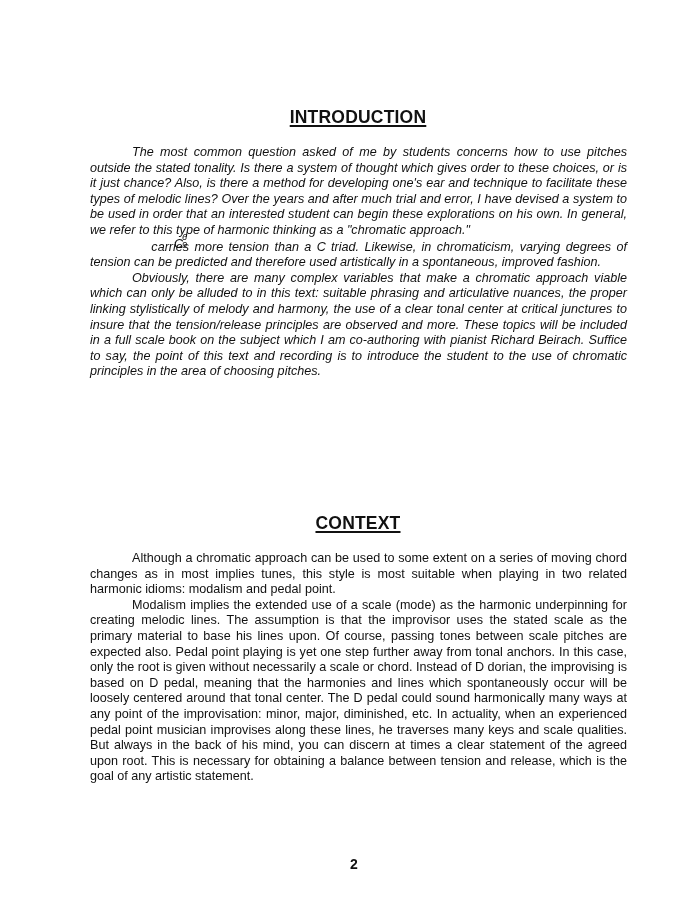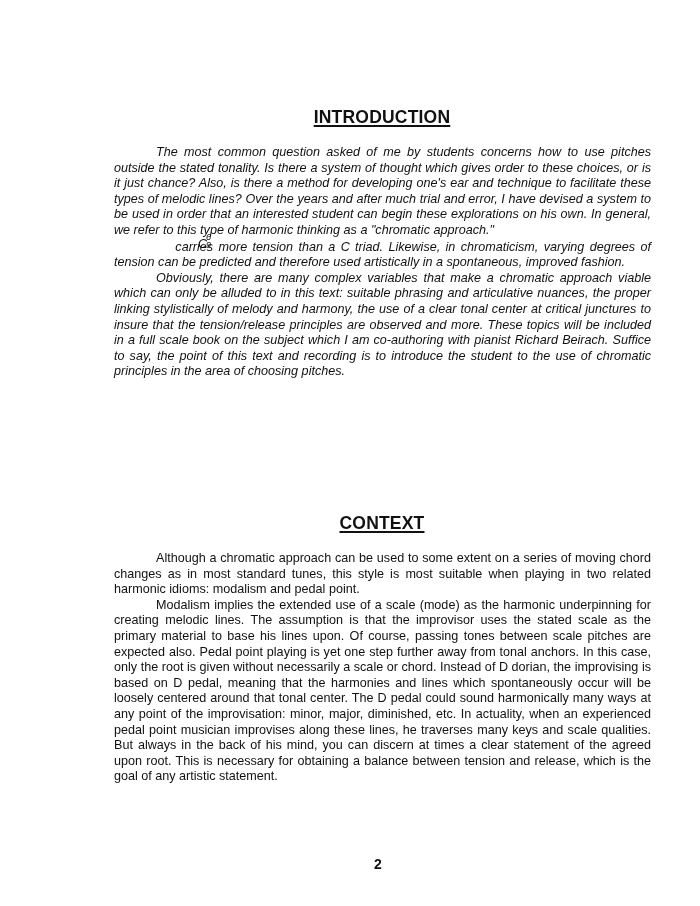--- a/index.html
+++ b/index.html
@@ -13,21 +13,20 @@
       position: relative;
       overflow: hidden;
       font-family: "Liberation Sans", sans-serif;
       color: #111111;
     }
     .page {
       position: absolute;
       left: 0; top: 0;
       width: 564px; height: 906px;
       background: #ffffff;
-      margin-left: 24px;
     }
     .heading {
       position: absolute;
       left: 0;
       width: 716px;
       text-align: center;
       font-weight: bold;
       font-size: 17.5px;
       text-decoration: underline;
       text-underline-offset: 2px;
@@ -96,19 +95,19 @@
     <p class="para"><span class="chord"><span class="root">C</span><span class="stack">
             <span>6</span>
             <span>9</span>
           </span></span><span> carries more tension than a C triad. Likewise, in chromaticism, varying degrees of tension can be predicted and therefore used artistically in a spontaneous, improved fashion.</span></p>
     <p class="para">Obviously, there are many complex variables that make a chromatic approach viable which can only be alluded to in this text: suitable phrasing and articulative nuances, the proper linking stylistically of melody and harmony, the use of a clear tonal center at critical junctures to insure that the tension/release principles are observed and more. These topics will be included in a full scale book on the subject which I am co-authoring with pianist Richard Beirach. Suffice to say, the point of this text and recording is to introduce the student to the use of chromatic principles in the area of choosing pitches.</p>
   </div>
 
   <div class="heading" id="h-context">CONTEXT</div>
 
   <div class="section" id="context-body">
-    <p class="para">Although a chromatic approach can be used to some extent on a series of moving chord changes as in most standard tunes, this style is most suitable when playing in two related harmonic idioms: modalism and pedal point.</p>
+    <p class="para">Although a chromatic approach can be used to some extent on a series of moving chord changes as in most implies tunes, this style is most suitable when playing in two related harmonic idioms: modalism and pedal point.</p>
     <p class="para">Modalism implies the extended use of a scale (mode) as the harmonic underpinning for creating melodic lines. The assumption is that the improvisor uses the stated scale as the primary material to base his lines upon. Of course, passing tones between scale pitches are expected also. Pedal point playing is yet one step further away from tonal anchors. In this case, only the root is given without necessarily a scale or chord. Instead of D dorian, the improvising is based on D pedal, meaning that the harmonies and lines which spontaneously occur will be loosely centered around that tonal center. The D pedal could sound harmonically many ways at any point of the improvisation: minor, major, diminished, etc. In actuality, when an experienced pedal point musician improvises along these lines, he traverses many keys and scale qualities. But always in the back of his mind, you can discern at times a clear statement of the agreed upon root. This is necessary for obtaining a balance between tension and release, which is the goal of any artistic statement.</p>
   </div>
 
   <div class="page-number">2</div>
 
 </div>
 
 </body></html>

